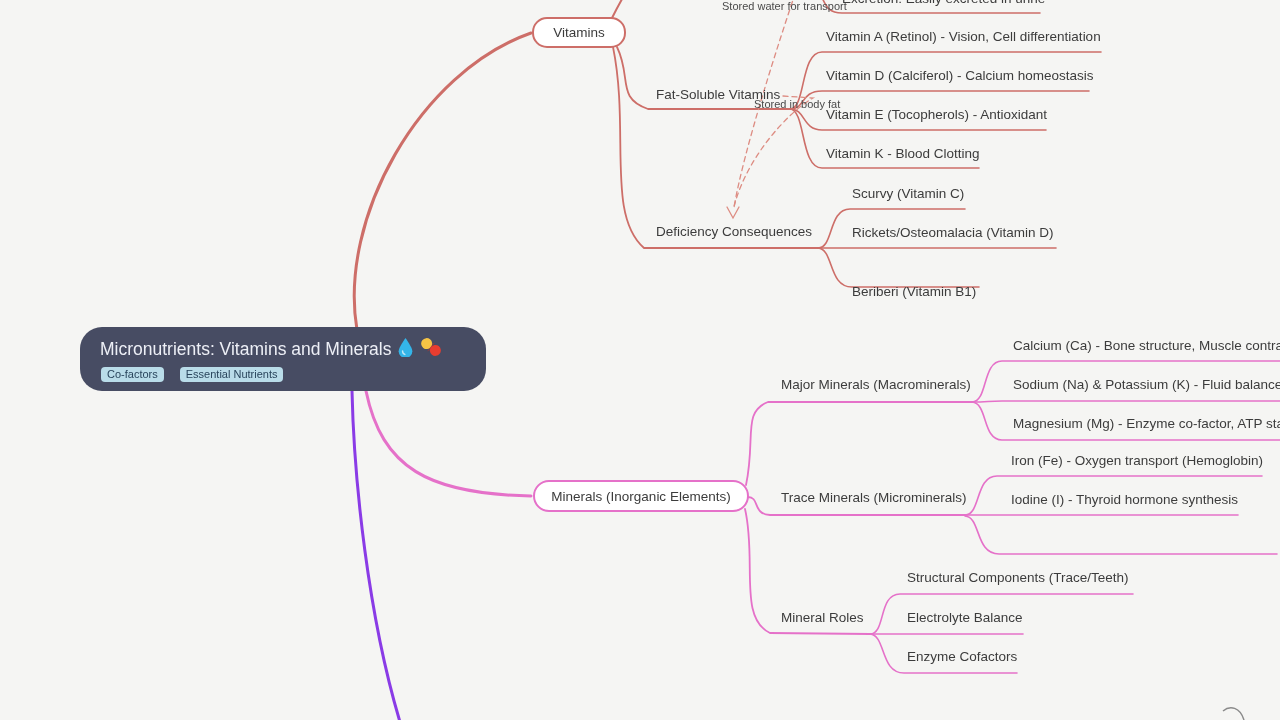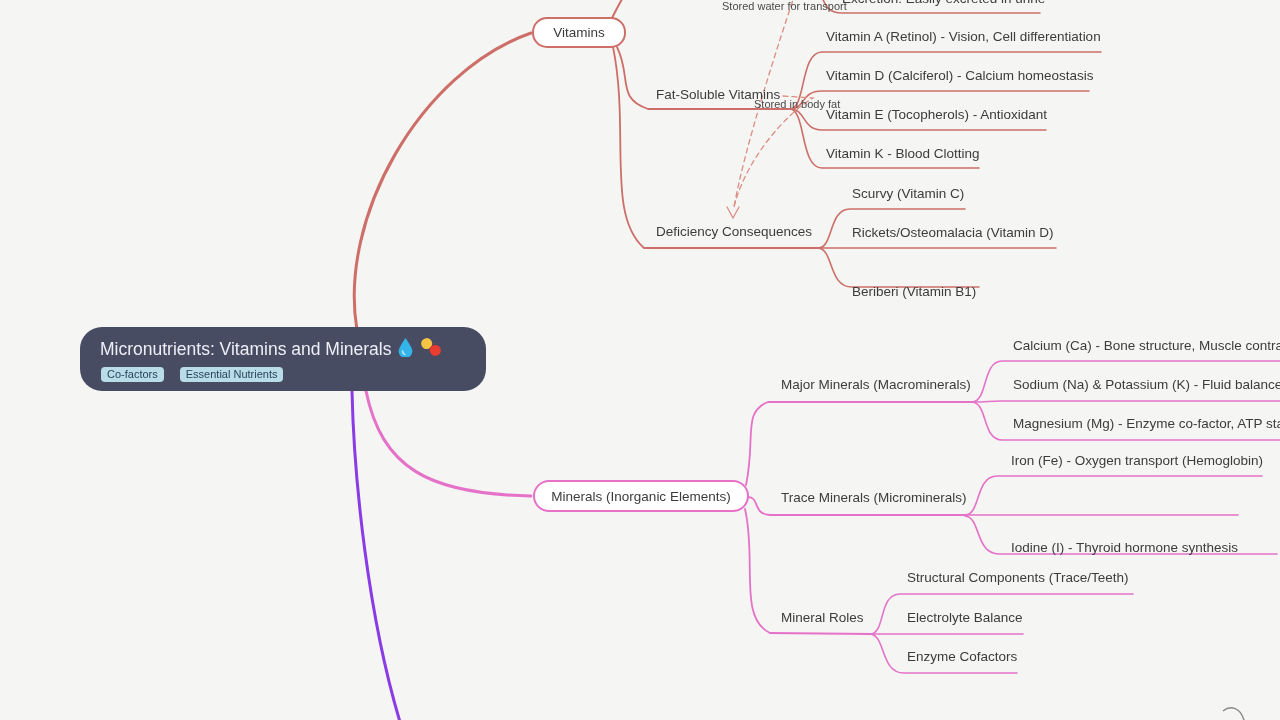--- a/index.html
+++ b/index.html
@@ -134,20 +134,20 @@
 
   <div class="node minerals" style="left:533px;top:480px;width:216px;height:32px;">Minerals (Inorganic Elements)</div>
 
   <span class="topic" style="left:781px;top:377px;">Major Minerals (Macrominerals)</span>
   <span class="topic" style="left:1013px;top:338px;">Calcium (Ca) - Bone structure, Muscle contraction</span>
   <span class="topic" style="left:1013px;top:377px;">Sodium (Na) &amp; Potassium (K) - Fluid balance, Nerve impulses</span>
   <span class="topic" style="left:1013px;top:416px;">Magnesium (Mg) - Enzyme co-factor, ATP stabilization</span>
 
   <span class="topic" style="left:781px;top:490px;">Trace Minerals (Microminerals)</span>
   <span class="topic" style="left:1011px;top:453px;">Iron (Fe) - Oxygen transport (Hemoglobin)</span>
-  <span class="topic" style="left:1011px;top:492px;margin-top:48px;">Iodine (I) - Thyroid hormone synthesis</span>
+  <span class="topic" style="left:1011px;top:492px;">Iodine (I) - Thyroid hormone synthesis</span>
 
   <span class="topic" style="left:781px;top:610px;">Mineral Roles</span>
   <span class="topic" style="left:907px;top:570px;">Structural Components (Trace/Teeth)</span>
   <span class="topic" style="left:907px;top:610px;">Electrolyte Balance</span>
   <span class="topic" style="left:907px;top:649px;">Enzyme Cofactors</span>
 
 </div>
 
 </body></html>

